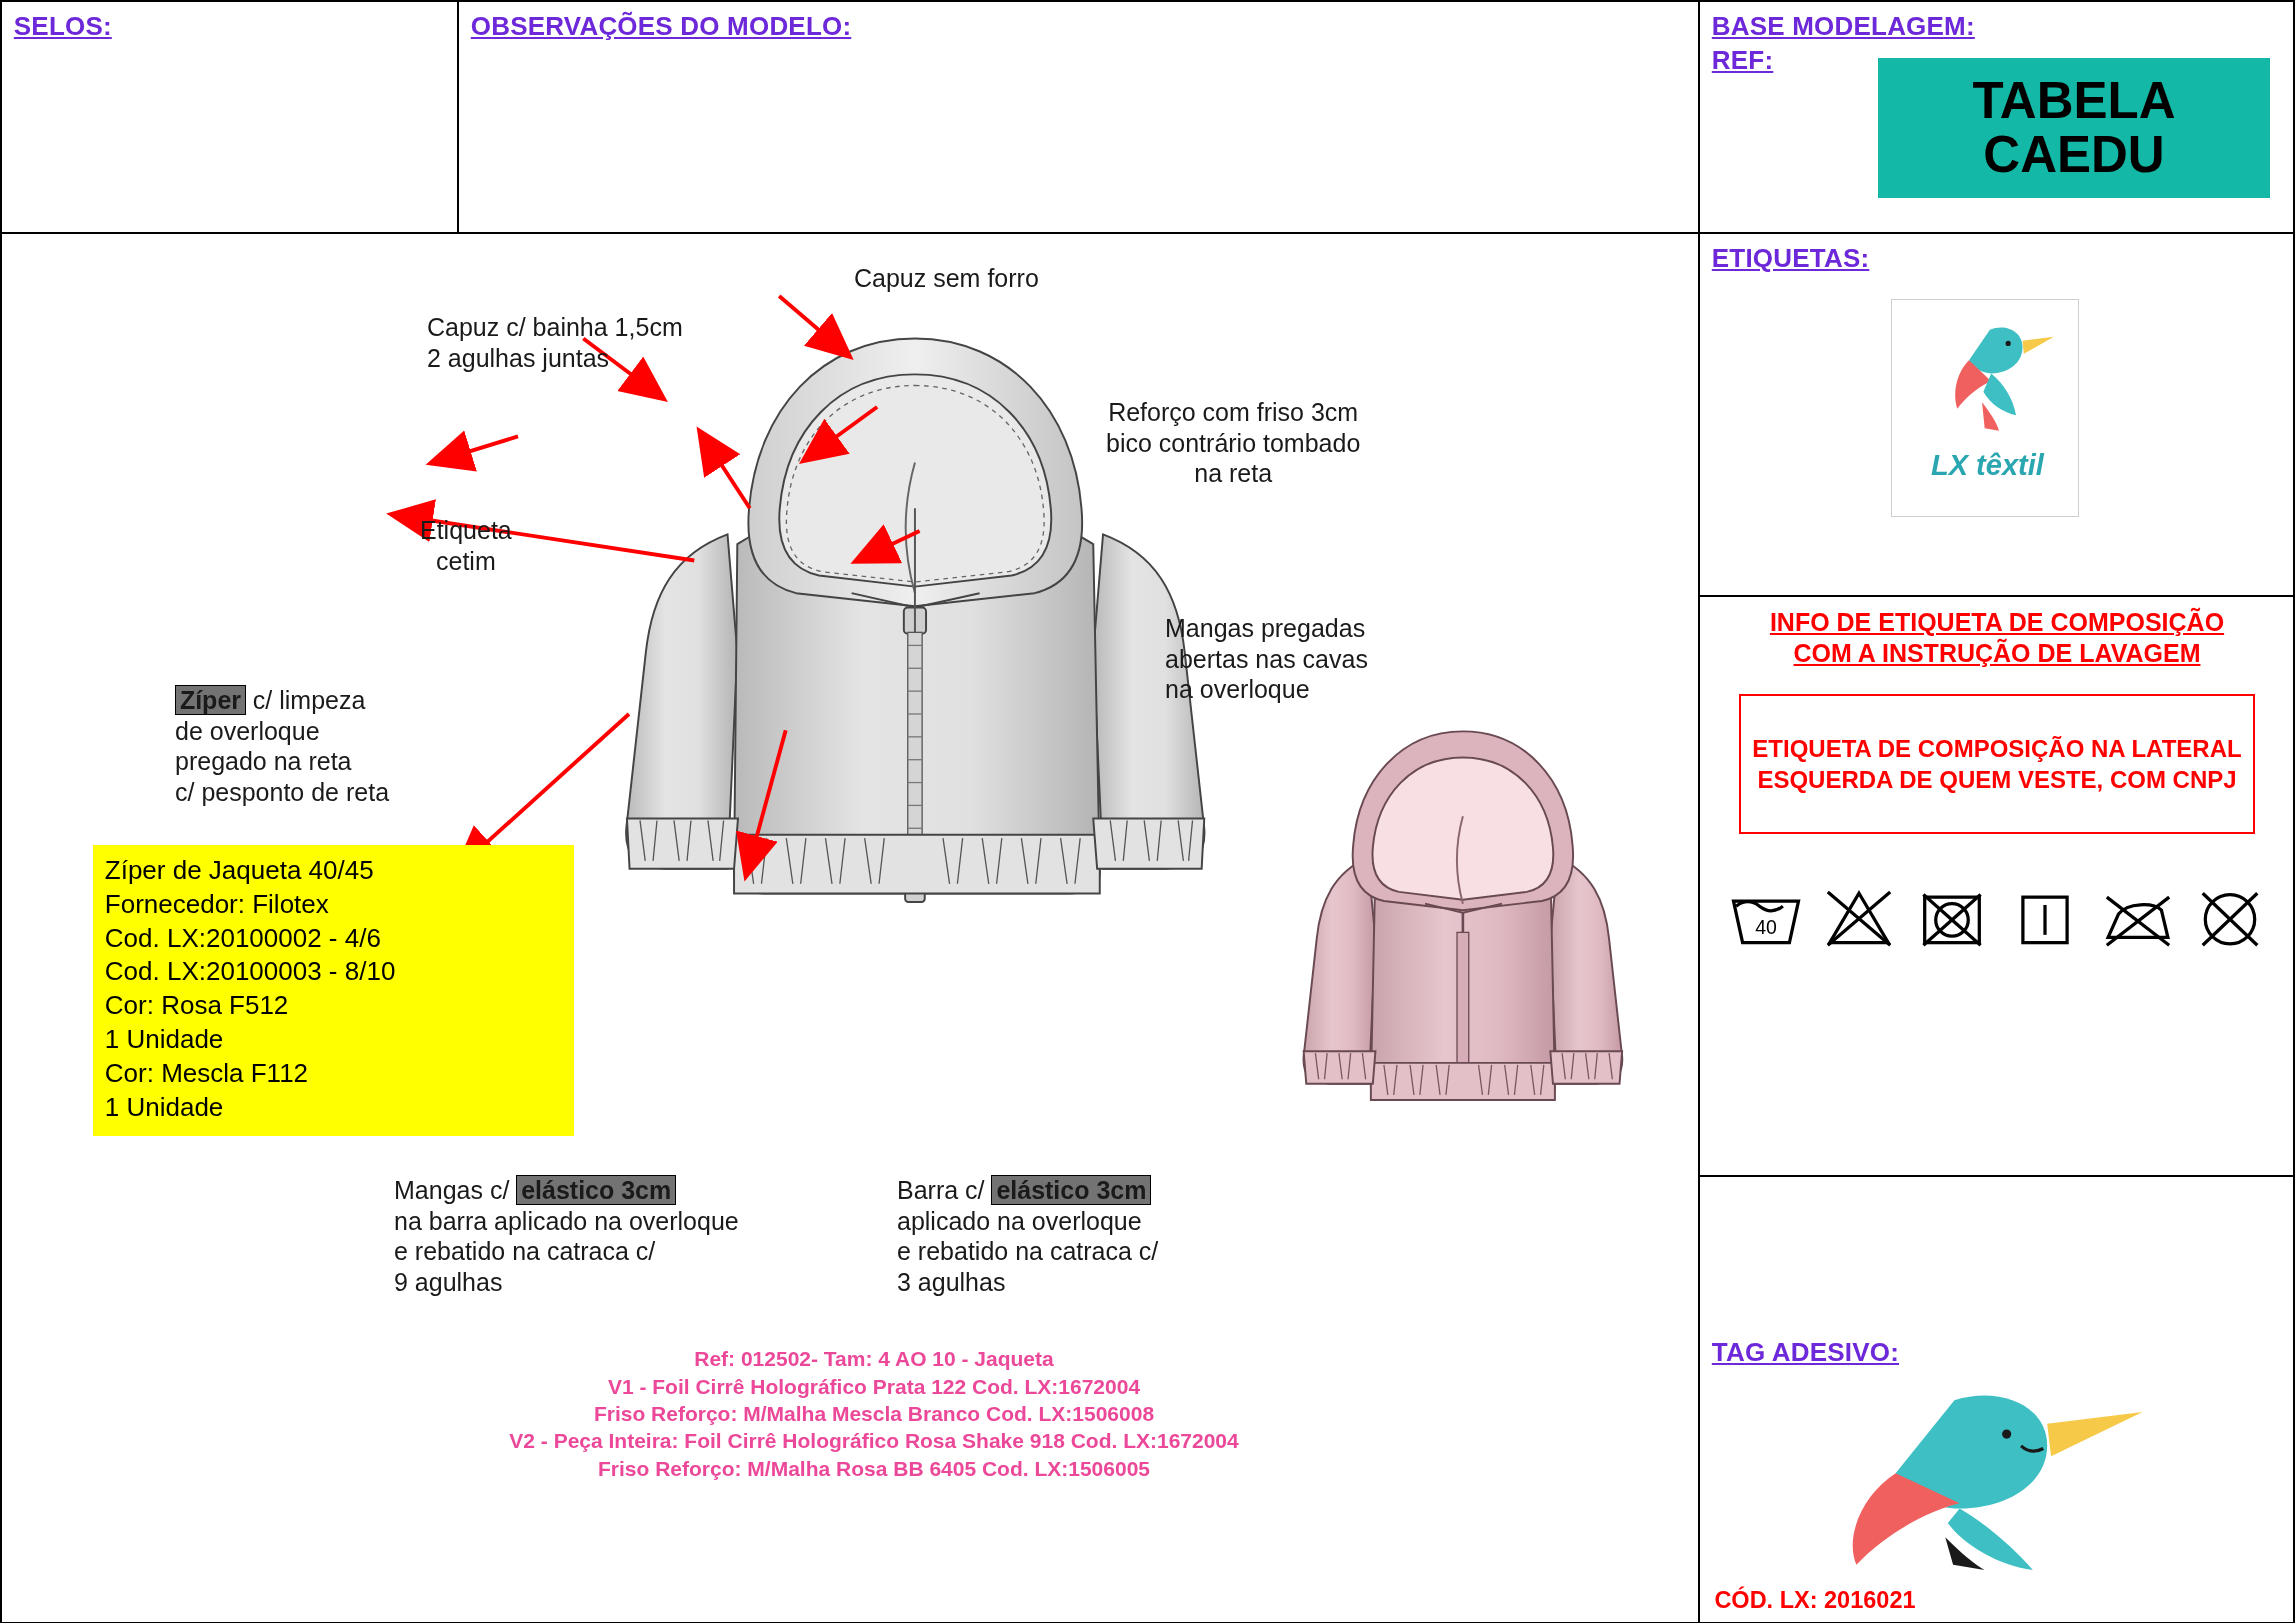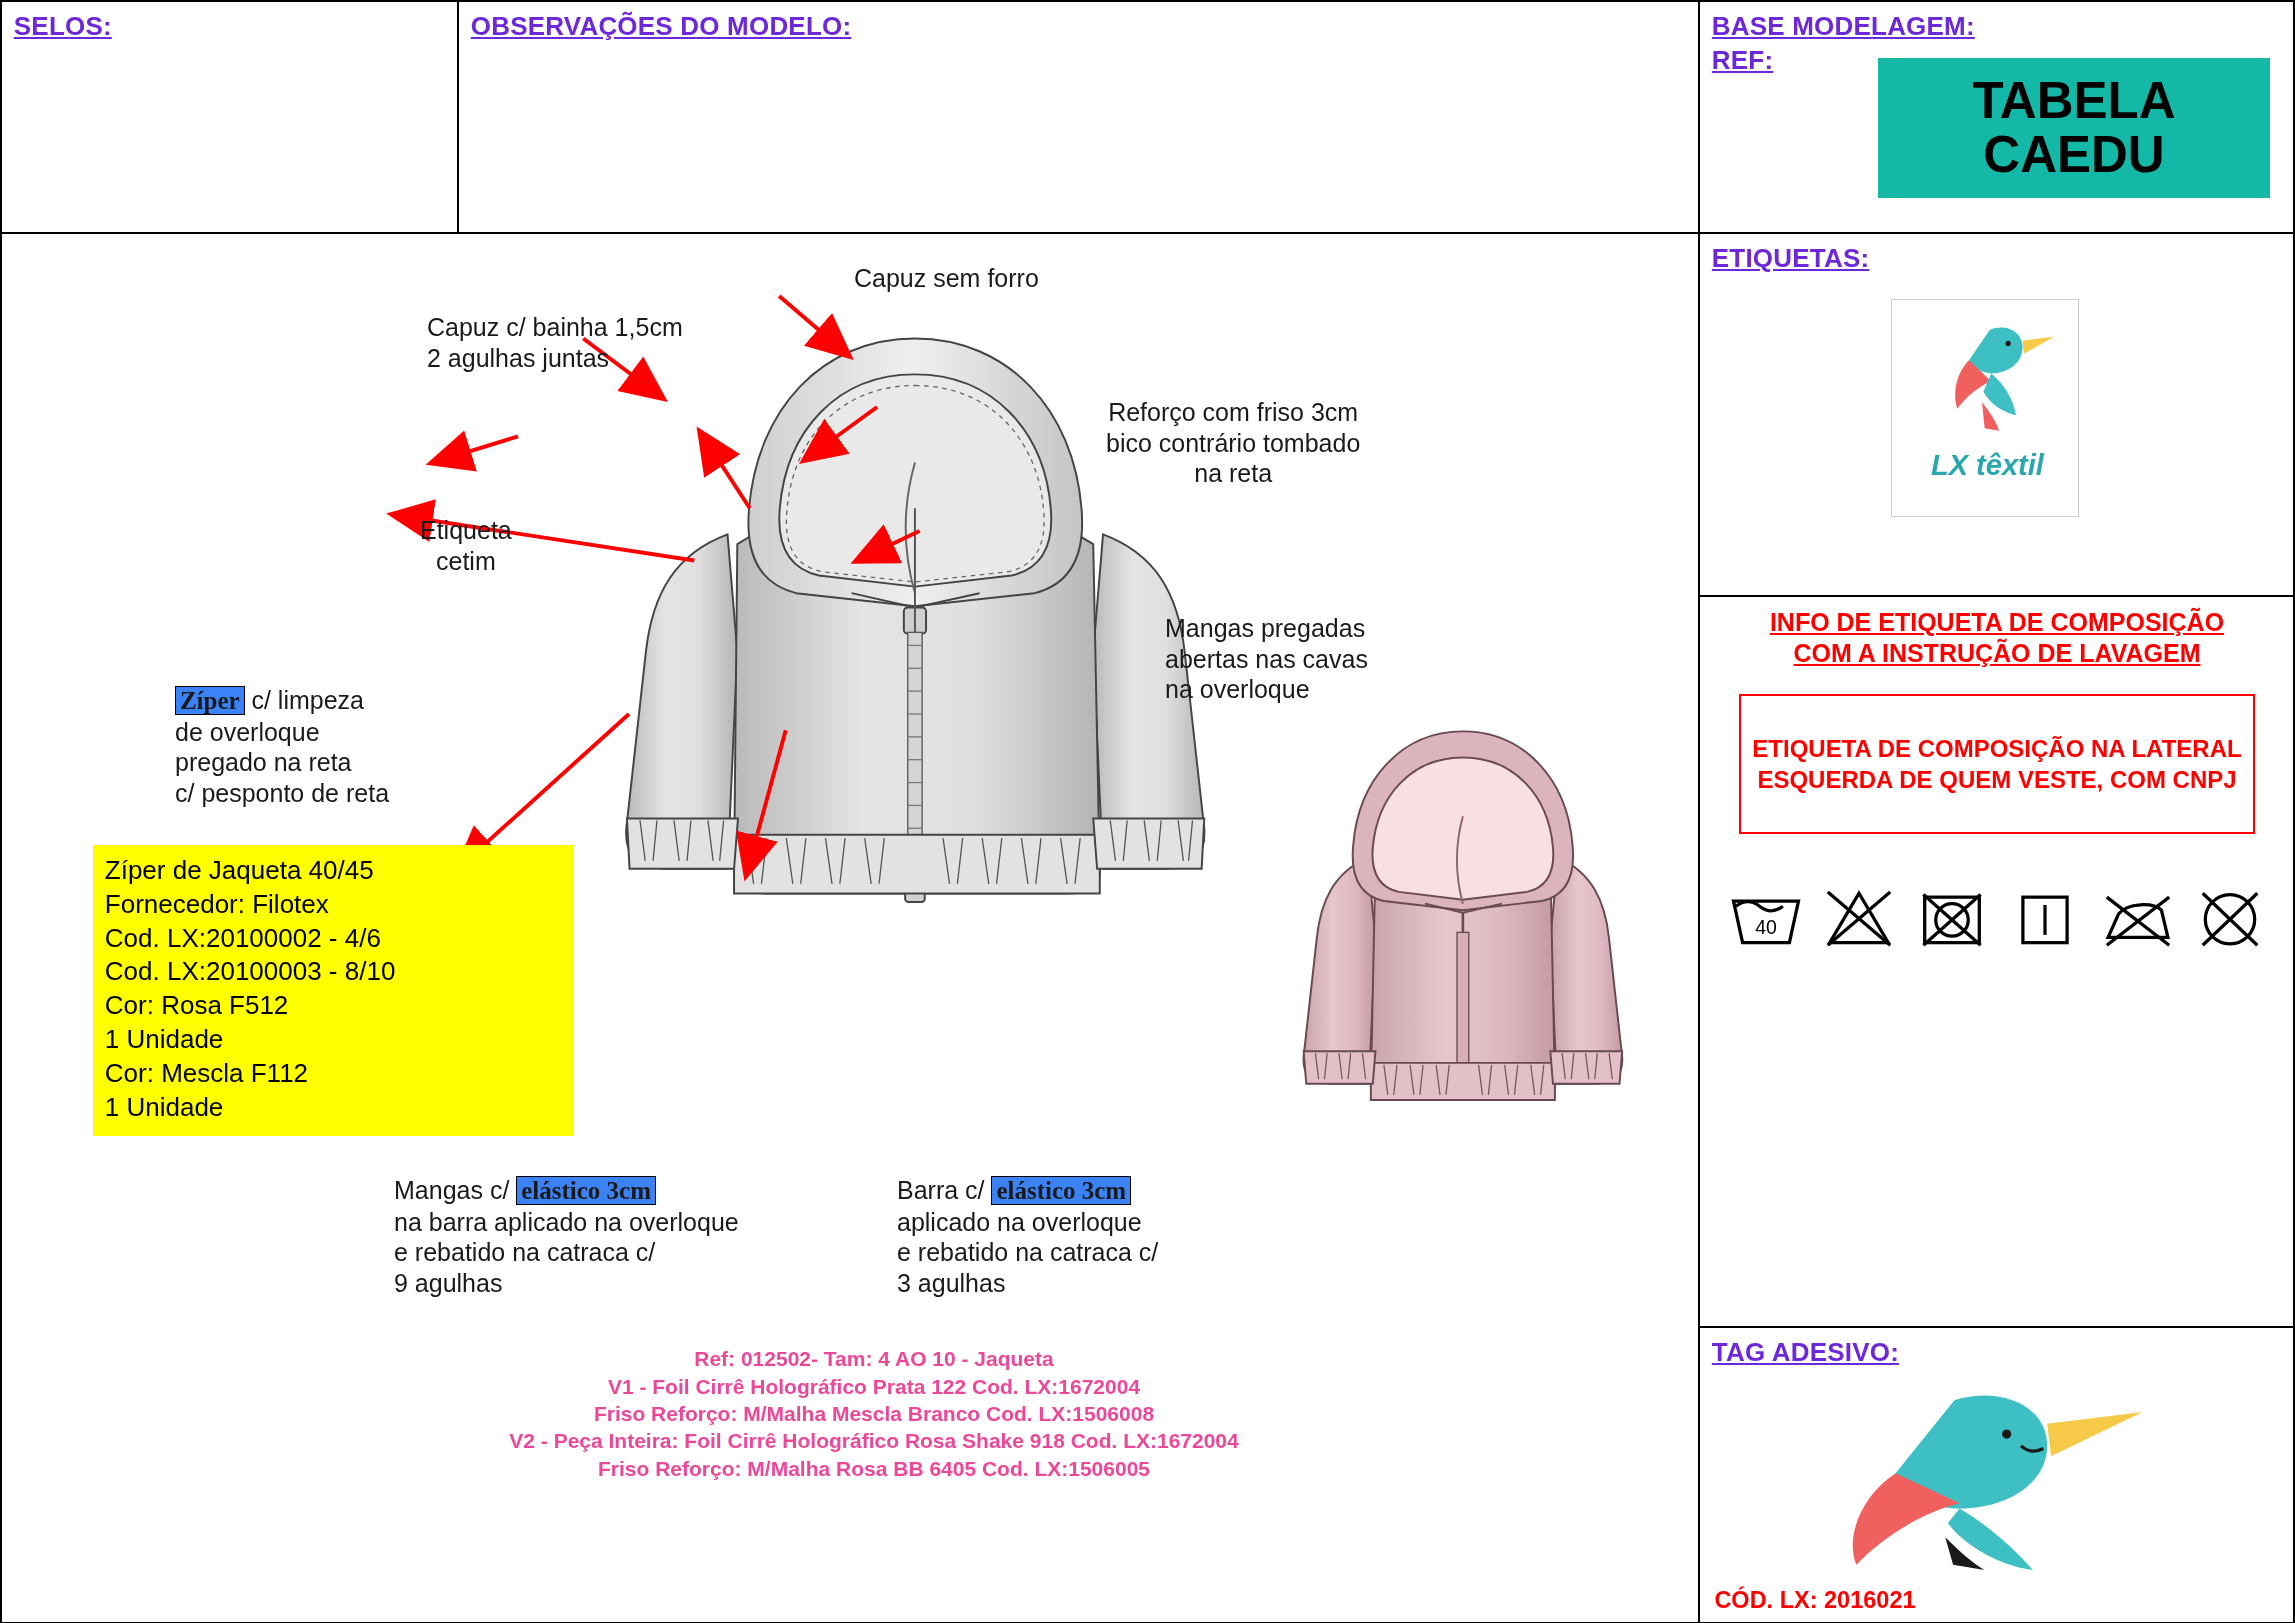--- a/index.html
+++ b/index.html
@@ -22,40 +22,40 @@
     display:flex;flex-direction:column;align-items:center;justify-content:center;
     font-size:51px;font-weight:bold;color:#000;line-height:1.05;
   }
 
   
   #main{left:0;top:232px;width:1698px;height:1097px;border-width:0 2px 0 0;}
   #footer{left:0;top:1329px;width:1698px;height:292px;border-width:0 2px 0 0;}
 
   
   #etiquetas{left:1698px;top:232px;width:594px;height:363px;border-width:0 0 2px 0;}
-  #infoetq{left:1698px;top:594px;width:594px;height:732px;border-width:0 0 2px 0;}
+  #infoetq{left:1698px;top:594px;width:594px;height:581px;border-width:0 0 2px 0;}
   #tagadesivo{left:1698px;top:1326px;width:594px;height:295px;border-width:0;}
 
   
   .lxbox{position:absolute;left:191px;top:65px;width:186px;height:216px;border:1.3px solid #cfcfcf;background:#fff;}
   .lx-text{position:absolute;left:39px;top:149px;font-size:29px;color:#2aa6b0;font-style:italic;font-weight:bold;}
 
   
   .comp-title{color:#ff0000;font-weight:bold;text-decoration:underline;font-size:25px;text-align:center;line-height:1.25;margin-top:10.5px;}
   .comp-box{position:absolute;left:39px;top:98px;width:516px;height:140px;border:2px solid #ff0000;
     display:flex;align-items:center;justify-content:center;text-align:center;
     color:#ff0000;font-weight:bold;font-size:24px;line-height:1.3;padding:0 6.5px;box-sizing:border-box;}
   .care-row{position:absolute;left:27.4px;top:271px;width:542px;height:98px;display:flex;justify-content:space-between;align-items:center;}
 
   
   .footer-lines{text-align:center;font-size:21px;font-weight:bold;line-height:1.30;padding-top:14.4px;color:#ec4899;padding-left:48px;}
 
   
   .ann{position:absolute;font-size:25px;color:#1a1a1a;line-height:1.22;}
-  .hl{background:#3b82f6;border:1.3px solid #000;padding:0 3.9px;font-weight:bold;font-family:Liberation Serif, serif;}
+  .hl{background:#737373;border:1.3px solid #000;padding:0 3.9px;font-weight:bold;}
   .yellowblock{position:absolute;background:#ffff00;padding:9.1px 11.8px 11.8px 11.8px;font-size:26px;line-height:1.30;color:#000;}
 
   svg{display:block;}
   .arrows{position:absolute;left:0;top:0;width:1698px;height:1097px;pointer-events:none;}
   .cod-lx{position:absolute;left:14.4px;bottom:9.1px;color:#ff0000;font-weight:bold;font-size:23.5px;}
 </style>
 </head>
 <body>
 
 <div class="sheet">

